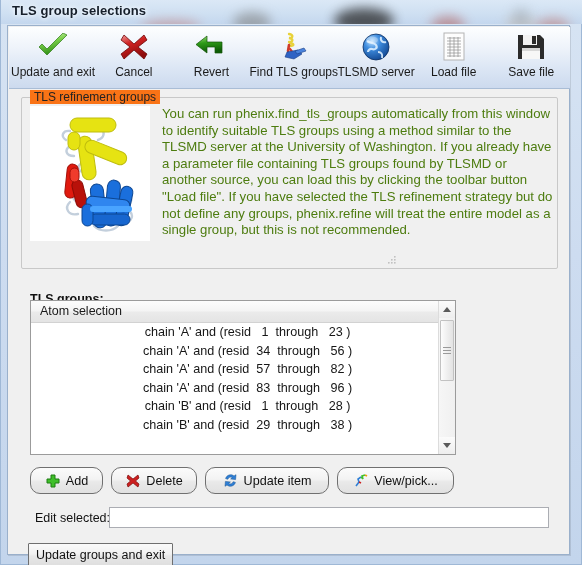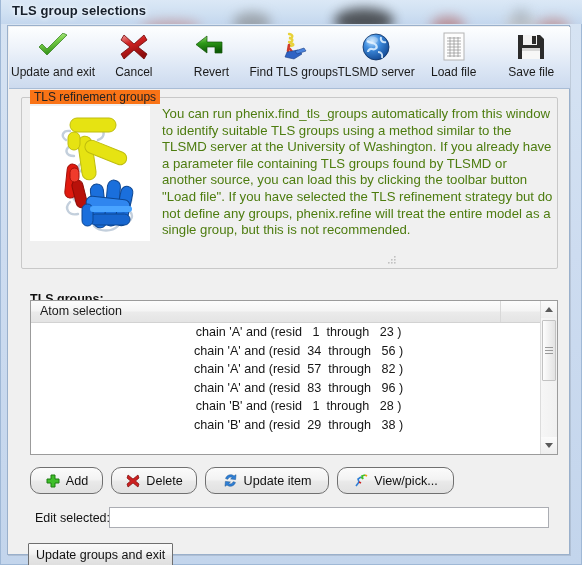--- a/index.html
+++ b/index.html
@@ -167,21 +167,21 @@
     font-weight: bold;
     color: #111;
     margin-top: 10px;
   }
 
   
   #listctrl {
     position: absolute;
     left: 22px;
     top: 274px;
-    width: 528px;
+    width: 426px;
     height: 155px;
     box-sizing: border-box;
     background: #ffffff;
     border: 1px solid #9b9b9b;
     overflow: hidden;
   }
   #list-header {
     position: relative;
     height: 22px;
     background: linear-gradient(180deg,#fcfcfc 0%,#f4f4f4 48%,#ebebeb 52%,#e4e4e4 100%);

